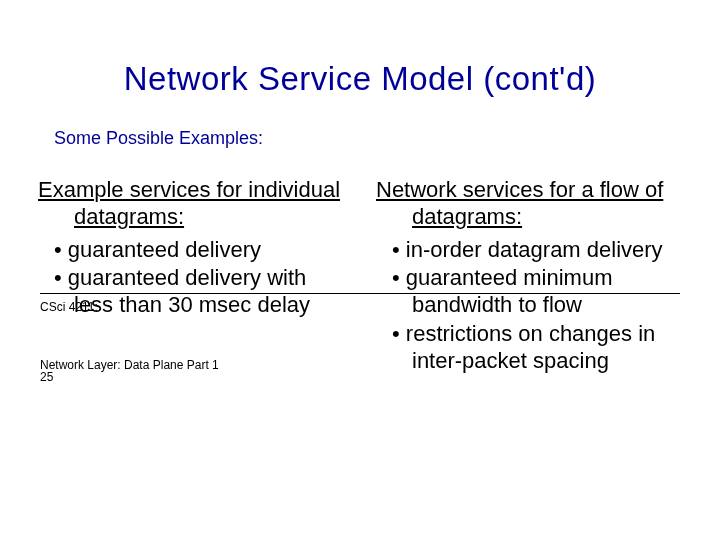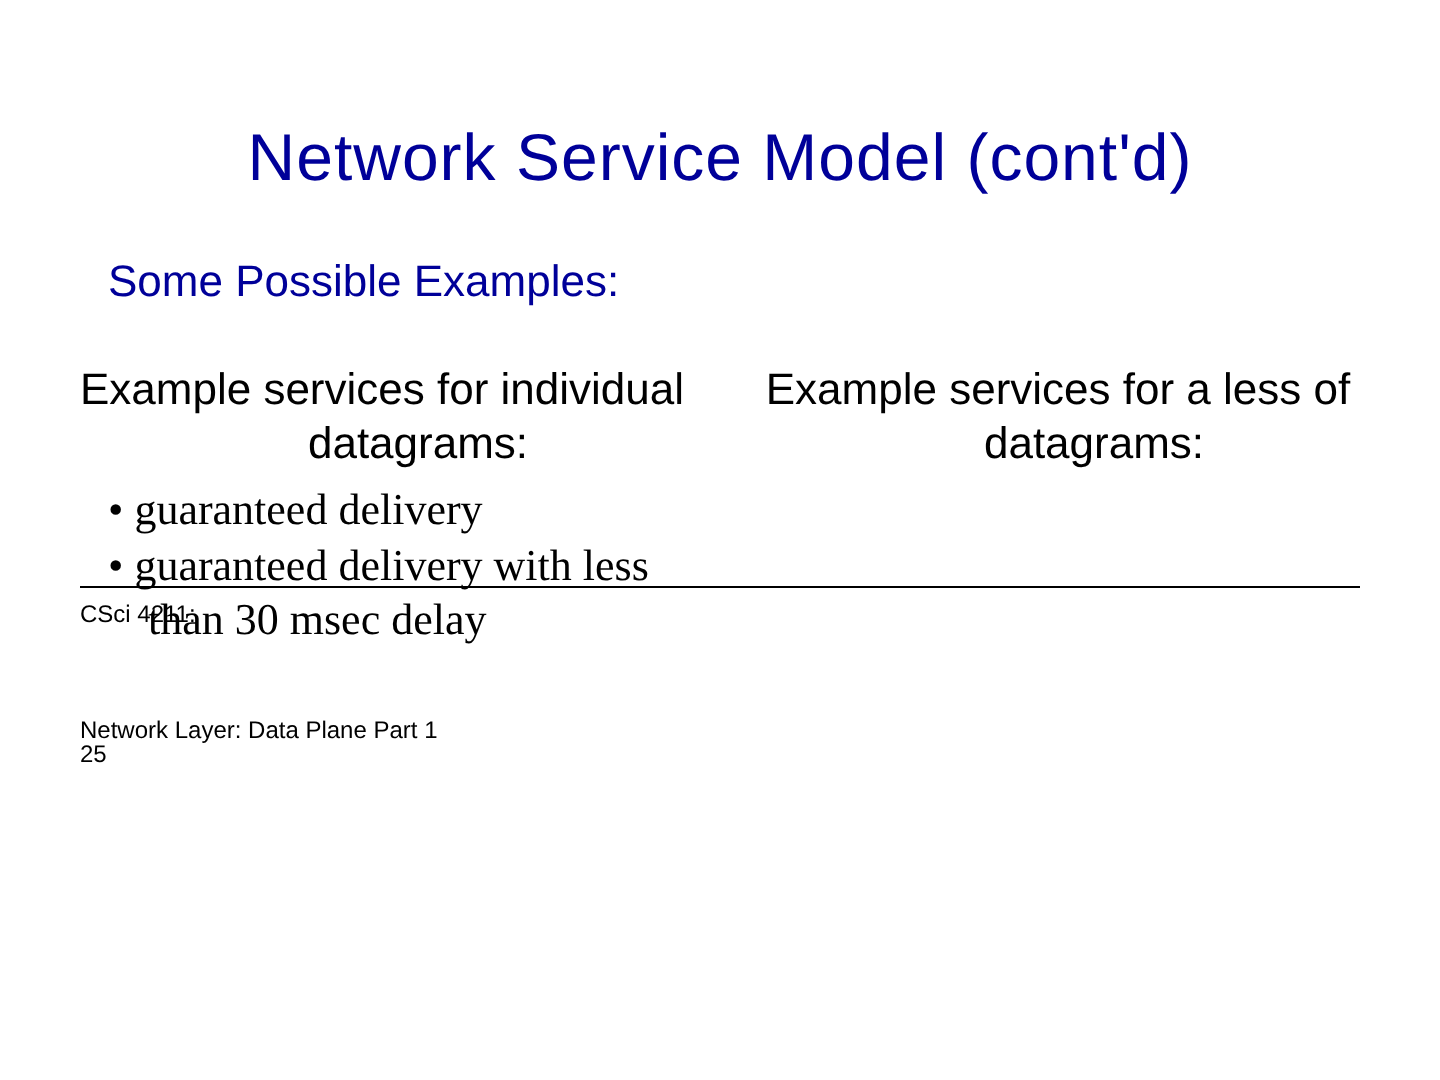--- a/index.html
+++ b/index.html
@@ -23,44 +23,43 @@
   .title {
     color: #000099;
     font-size: 33px;
     font-weight: normal;
     text-align: center;
     margin: 0 0 30px 0;
     letter-spacing: 0.5px;
   }
   .subtitle {
     color: #000099;
-    font-size: 22px;
+    font-size: 18px;
     margin: 12px 0 28px 18px;
   }
   .columns {
     display: flex;
     gap: 32px;
     padding: 0 2px;
   }
   .col {
     flex: 1;
     font-size: 22px;
     line-height: 1.22;
   }
   .col-heading {
+    text-decoration: underline;
     margin: 0 0 6px 0;
     padding-left: 36px;
     text-indent: -36px;
-    text-align: center;
   }
   ul.bullets {
     list-style: none;
     margin: 0;
     padding: 0;
-    font-family: Liberation Serif, serif;
   }
   ul.bullets li {
     padding-left: 36px;
     text-indent: -20px;
     margin-bottom: 2px;
   }
   ul.bullets li::before {
     content: "• ";
   }
   .footer {
@@ -102,21 +101,26 @@
 
     <div class="col">
       <p class="col-heading">Example services for individual datagrams:</p>
       <ul class="bullets">
         <li>guaranteed delivery</li>
         <li>guaranteed delivery with less than 30 msec delay</li>
       </ul>
     </div>
 
     <div class="col">
-      <p class="col-heading">Example services for a less of datagrams:</p>
+      <p class="col-heading">Network services for a flow of datagrams:</p>
+      <ul class="bullets">
+        <li>in-order datagram delivery</li>
+        <li>guaranteed minimum bandwidth to flow</li>
+        <li>restrictions on changes in inter-packet spacing</li>
+      </ul>
     </div>
 
   </div>
 
   <div class="footer">
     <span class="course">CSci 4211:</span>
     <span class="ftitle">Network Layer: Data Plane Part 1</span>
     <span class="pagenum">25</span>
   </div>
 

